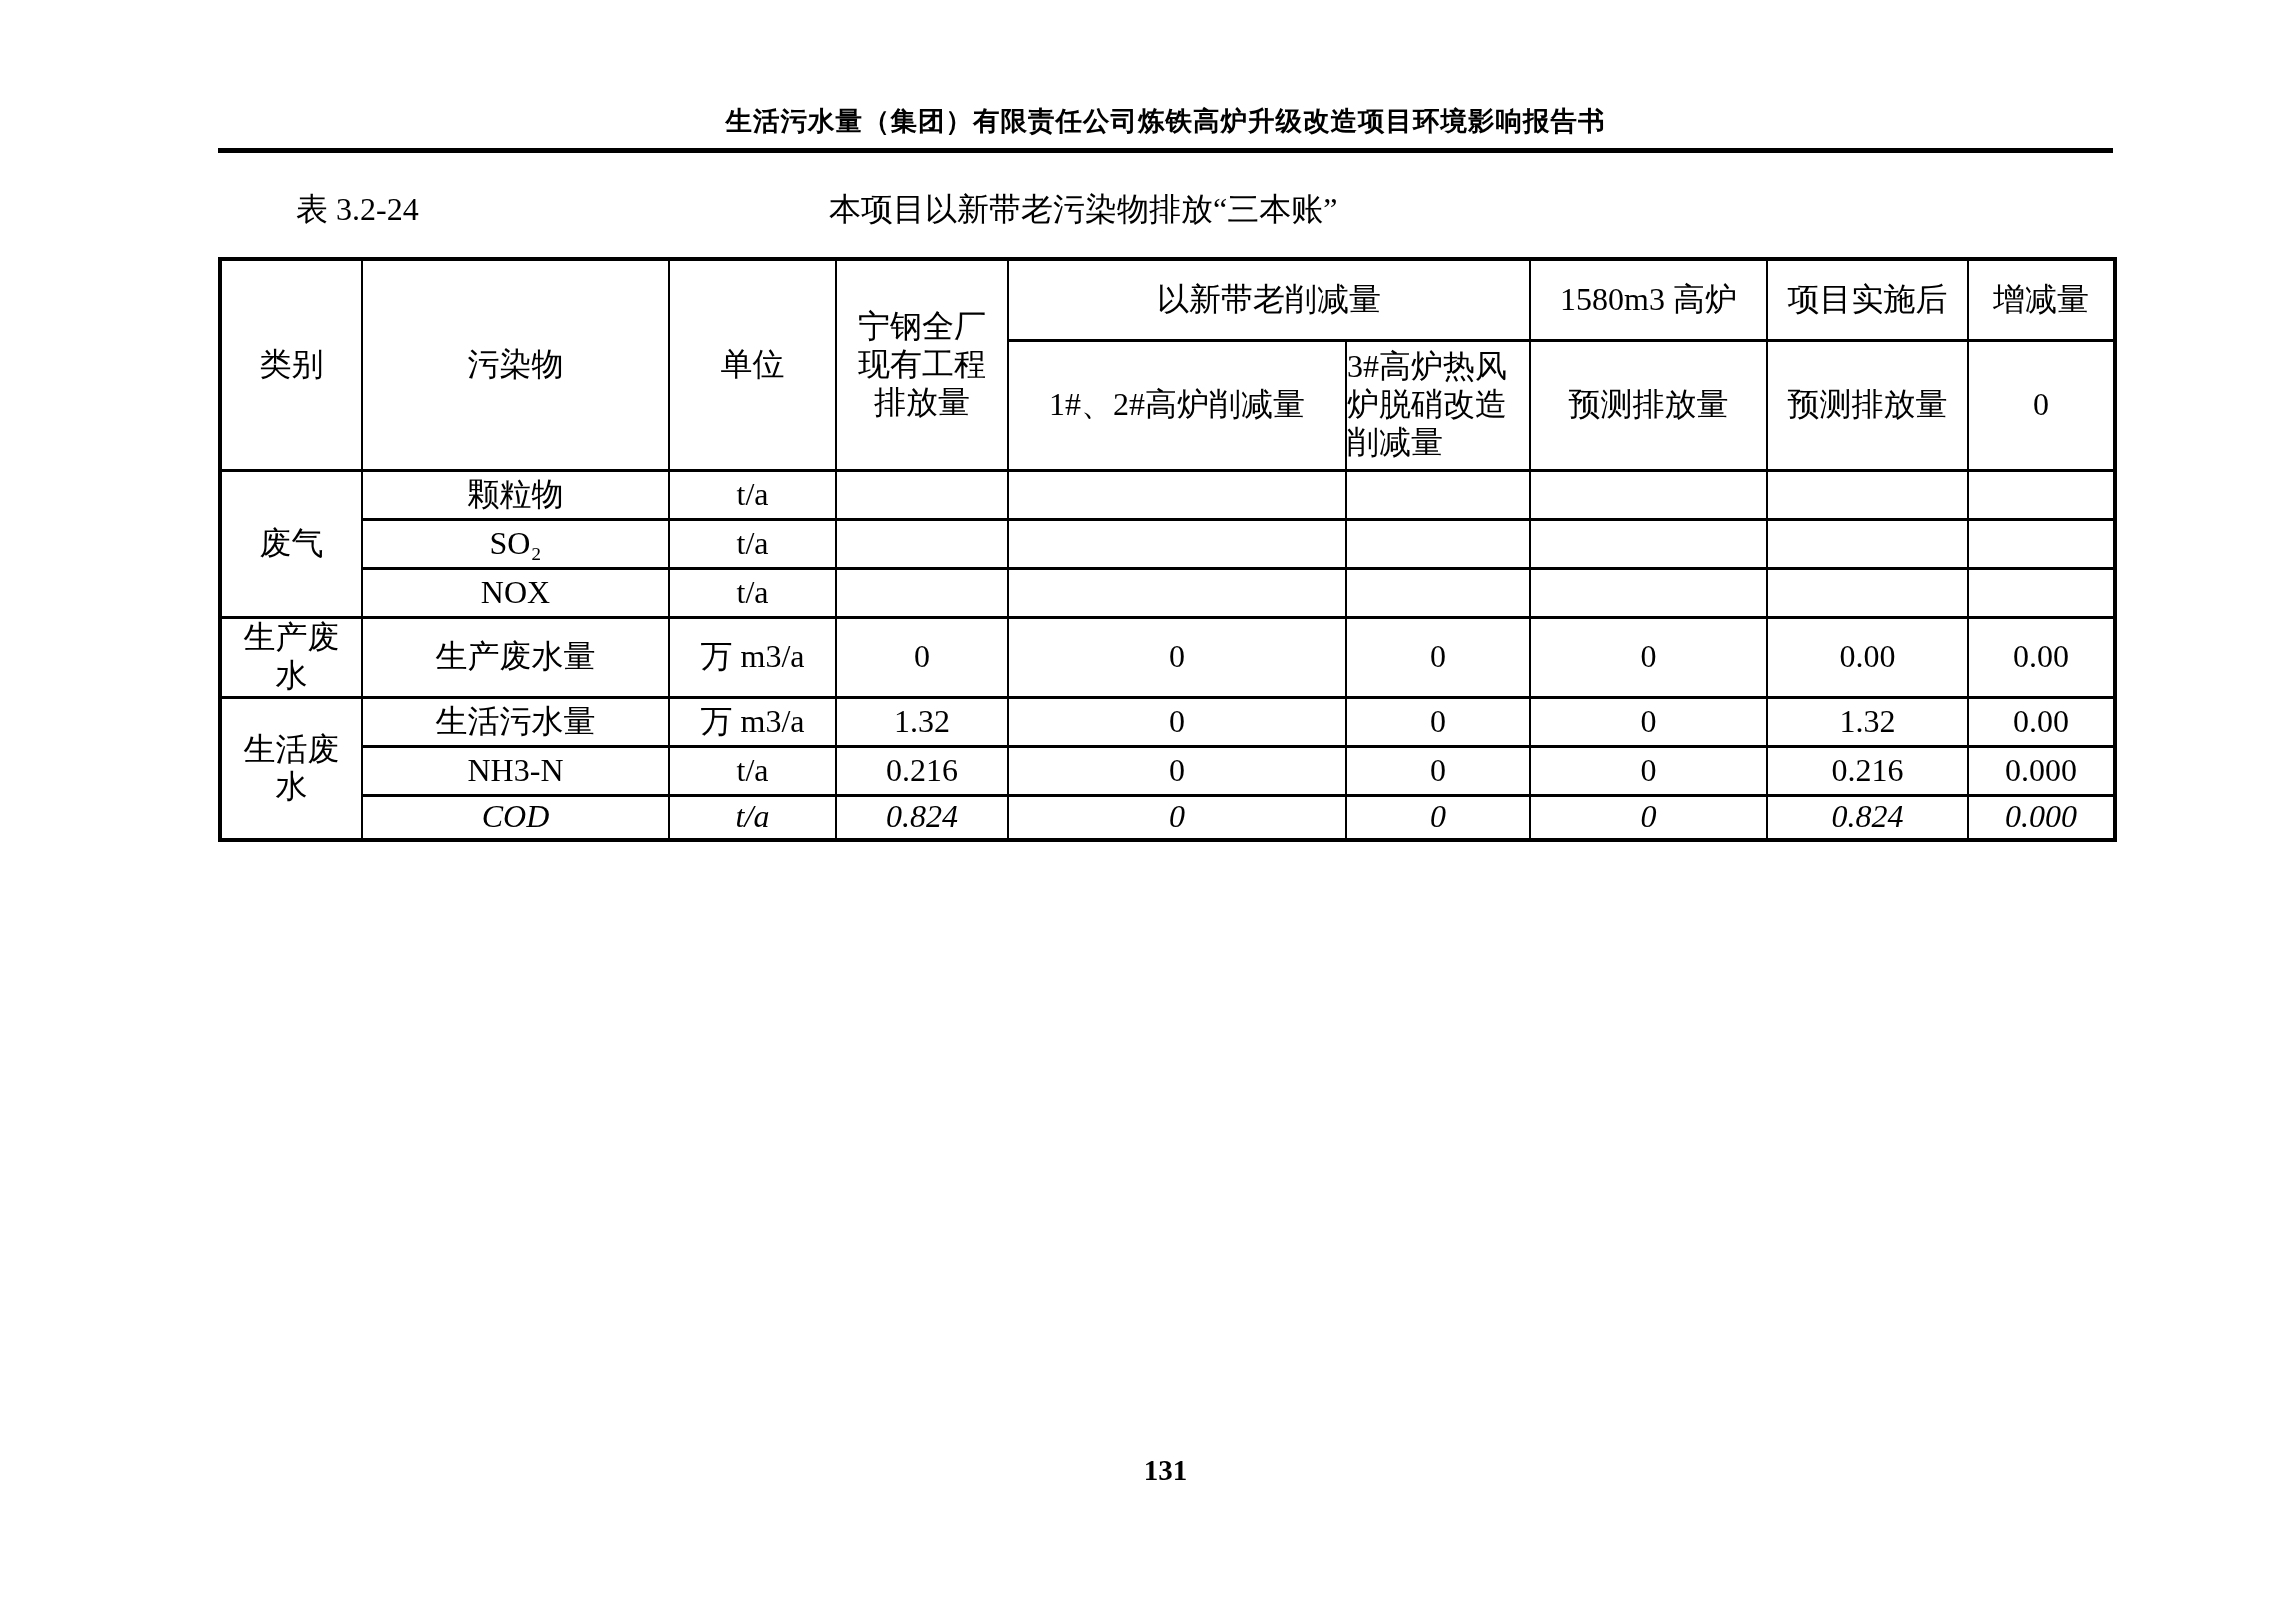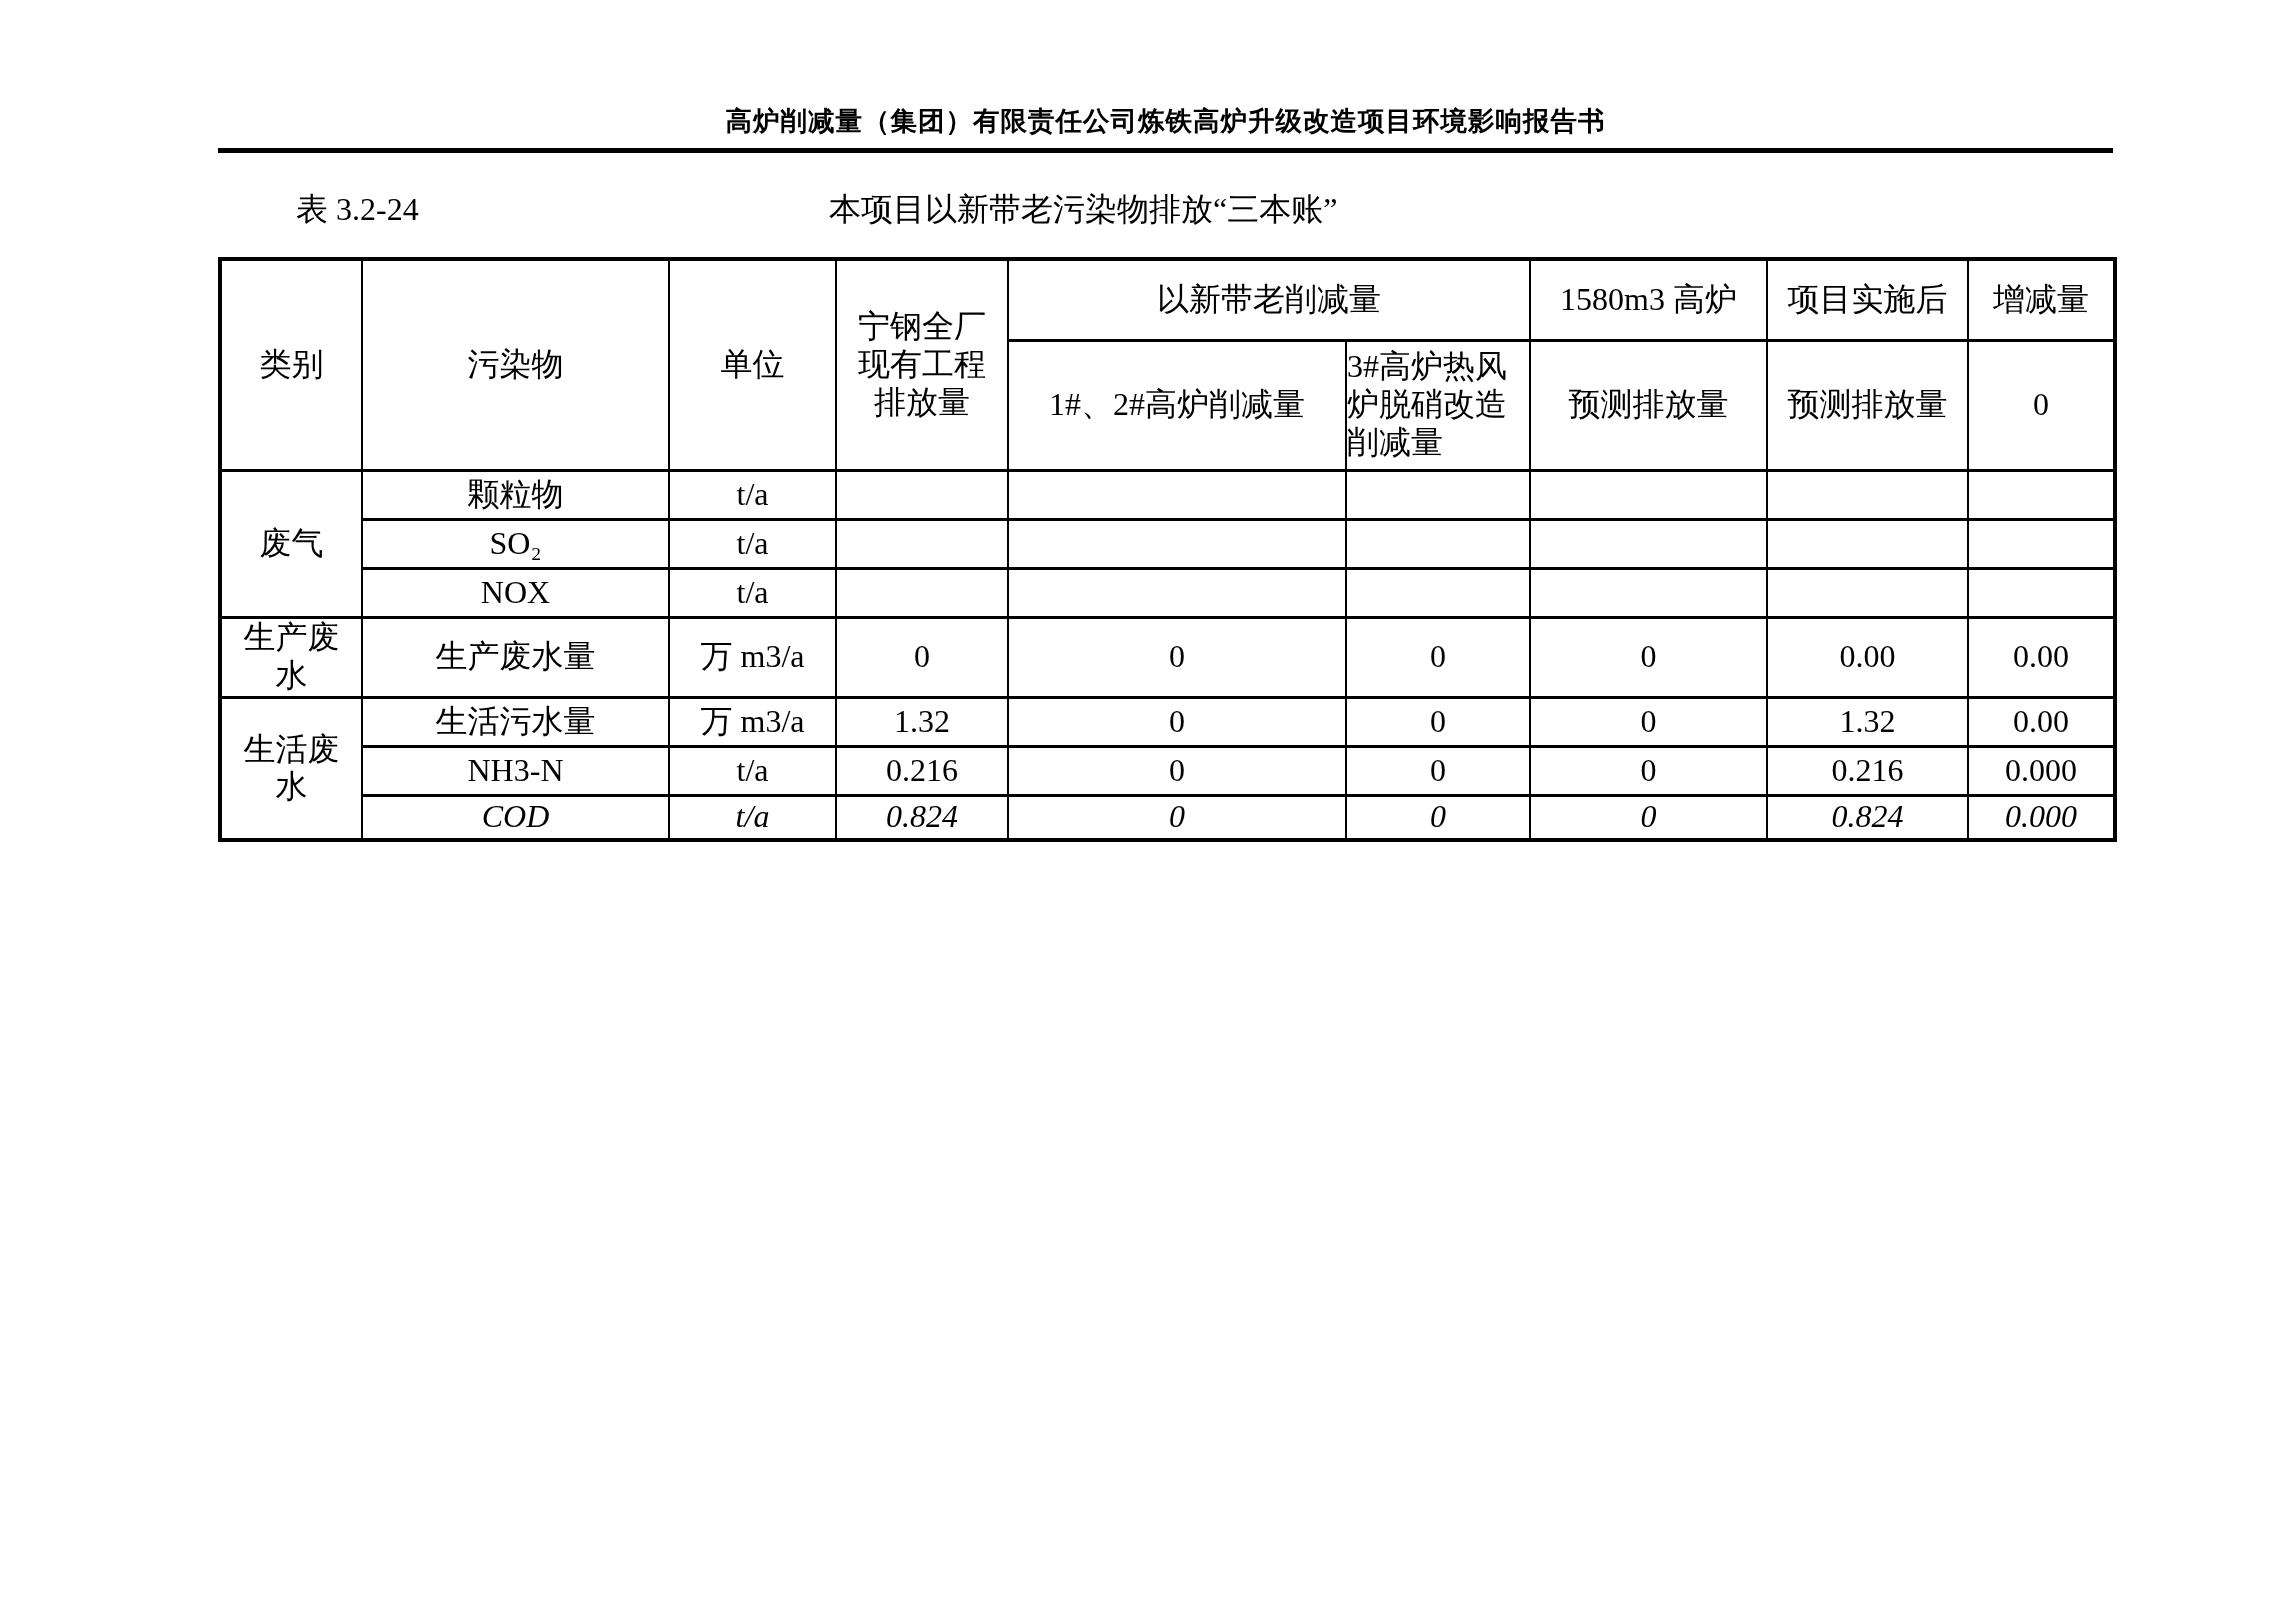--- a/index.html
+++ b/index.html
@@ -68,21 +68,21 @@
     text-align:center;
     font-size:29px;
     font-weight:bold;
   }
 </style>
 </head>
 <body>
 
 <div class="page">
 
-  <div class="doc-header">高炉削减量（集团）有限责任公司炼铁高炉升级改造项目环境影响报告书</div>
+  <div class="doc-header">生活污水量（集团）有限责任公司炼铁高炉升级改造项目环境影响报告书</div>
   <div class="header-rule"></div>
 
   <div class="caption">
     <span class="caption-label">表 3.2-24</span>
     <span class="caption-title">本项目以新带老污染物排放“三本账”</span>
   </div>
 
   <table class="main">
     <colgroup>
       <col style="width:142px">
@@ -195,15 +195,16 @@
         <td>0.824</td>
         <td>0</td>
         <td class="num-right">0</td>
         <td>0</td>
         <td>0.824</td>
         <td>0.000</td>
       </tr>
     </tbody>
   </table>
 
+  <div class="pageno">131</div>
 
 </div>
 
 
 </body></html>

